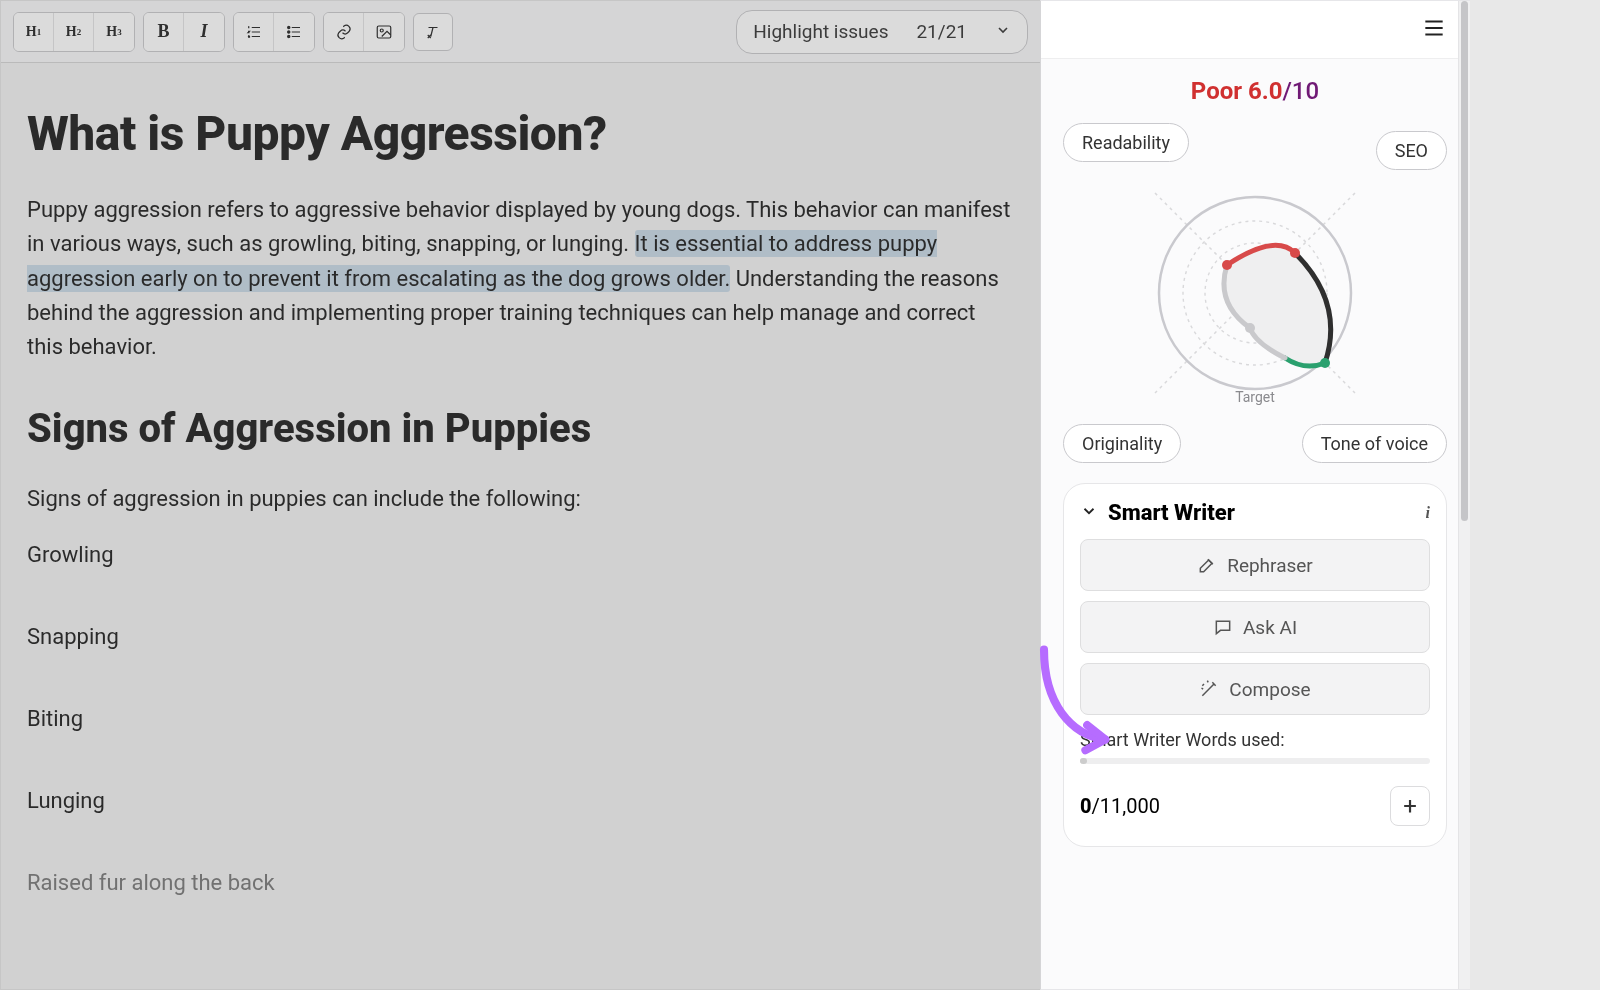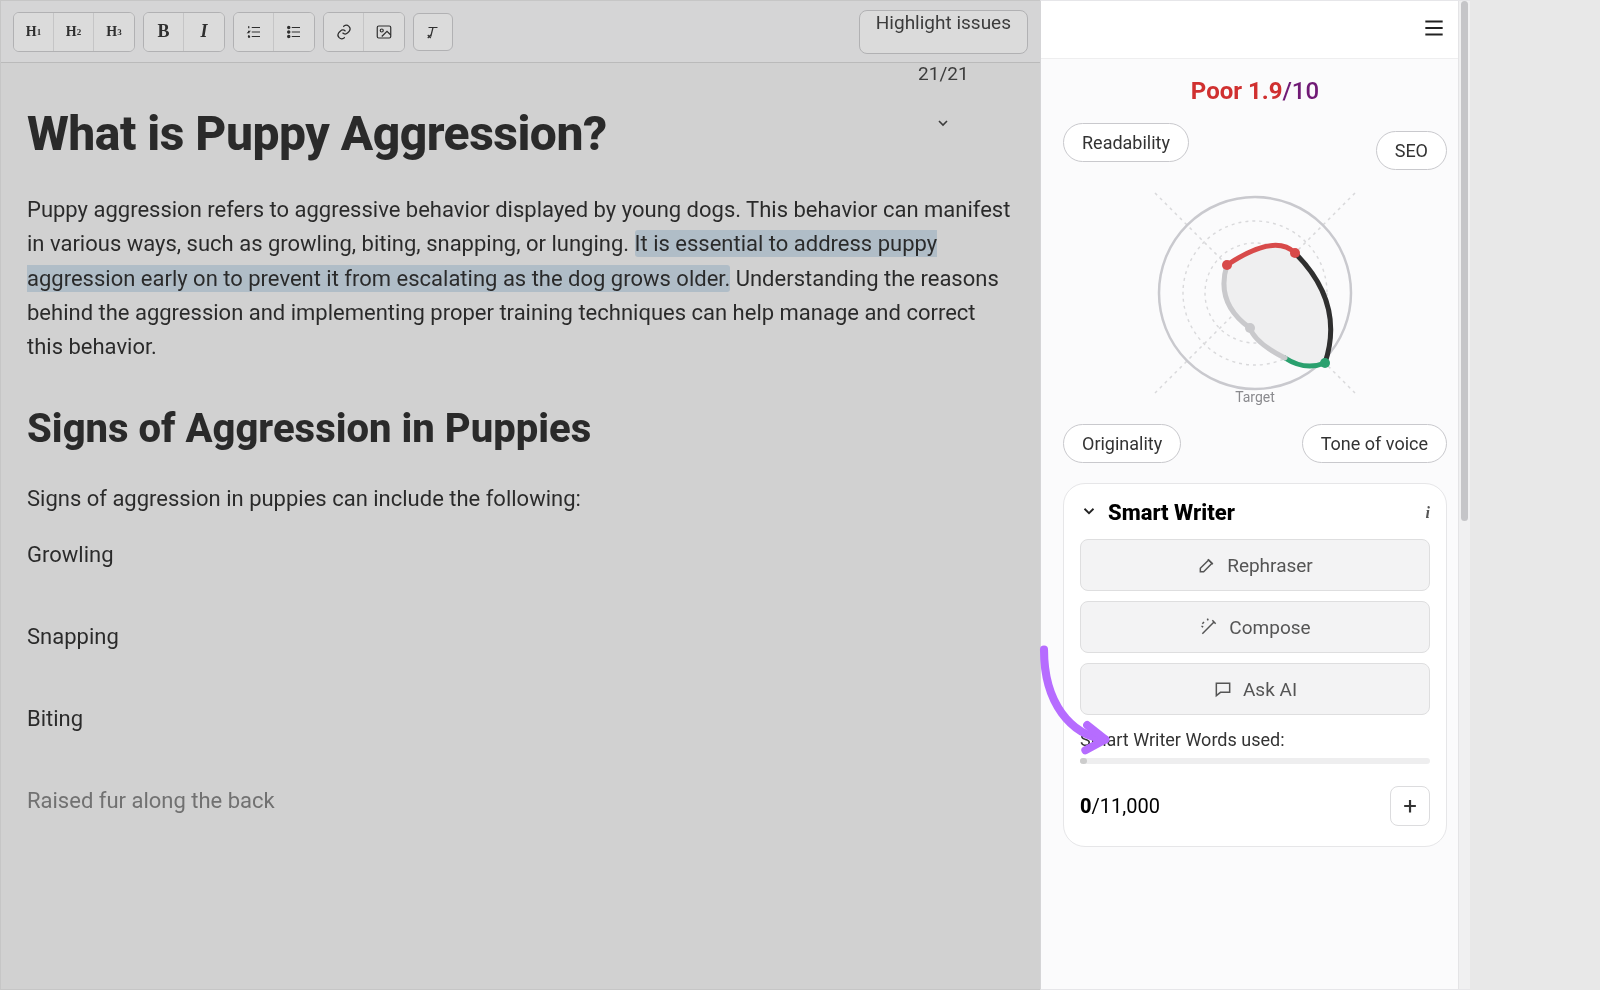--- a/index.html
+++ b/index.html
@@ -63,31 +63,30 @@
   .tbtn.bold { font-family: Georgia, serif; font-weight: 800; font-size: 18px; }
   .tbtn.italic { font-style: italic; font-family: Georgia, serif; font-size: 18px; }
   .tbtn svg { width: 18px; height: 18px; stroke: #222; fill: none; stroke-width: 1.6; }
   .tbtn.single {
     border: 1px solid #c9c9cc;
     border-radius: 6px;
   }
   .spacer { flex: 1; }
   .highlight-pill {
     border: 1px solid #c9c9cc;
-    border-radius: 8px;
+    border-radius: 16px;
     background: #fff;
     height: 44px;
     padding: 0 16px;
     display: flex;
     align-items: center;
     gap: 28px;
     cursor: pointer;
     color: #333;
     font-size: 19px;
-    flex-direction: column;
   }
   .hp-count { color: #333; }
   .hp-chev svg { width: 16px; height: 16px; stroke: #333; fill: none; stroke-width: 2.4; }
   .doc {
     padding: 24px 26px;
     color: #1b1b1b;
     font-size: 22px;
     line-height: 1.55;
   }
   .doc h1 {
@@ -348,20 +347,21 @@
     <h1>What is Puppy Aggression?</h1>
     <p>
       <span>Puppy aggression refers to aggressive behavior displayed by young dogs. This behavior can manifest in various ways, such as growling, biting, snapping, or lunging. </span><span class="hl">It is essential to address puppy aggression early on to prevent it from escalating as the dog grows older.</span><span> Understanding the reasons behind the aggression and implementing proper training techniques can help manage and correct this behavior.</span>
     </p>
     <h2>Signs of Aggression in Puppies</h2>
     <p>Signs of aggression in puppies can include the following:</p>
     <div class="signs-list">
       <div>Growling</div>
       <div>Snapping</div>
       <div>Biting</div>
+      <div>Lunging</div>
       <div>Raised fur along the back</div>
     </div>
   </div>
 </div>
 
 <div class="sidebar">
   <div class="scrollbar-imitate">
       <div class="thumb"></div>
     </div>
 
@@ -373,21 +373,21 @@
   <div class="side-top">
     <div class="hamburger">
       <svg viewBox="0 0 24 24" fill="none">
           <path d="M4 6h16M4 12h16M4 18h16"></path>
         </svg>
     </div>
   </div>
 
   <div class="side-body">
     <div class="score-line">
-      <span>Poor </span><span>1.9</span><span class="score-max">/10</span>
+      <span>Poor </span><span>6.0</span><span class="score-max">/10</span>
     </div>
 
     <div class="radar-wrap">
       <div class="corner-pill cp-tl">Readability</div>
       <div class="corner-pill cp-tr">SEO</div>
       <div class="corner-pill cp-bl">Originality</div>
       <div class="corner-pill cp-br">Tone of voice</div>
       <span class="target-label">Target</span>
 
       <svg class="radar" viewBox="0 0 240 240">
@@ -426,29 +426,29 @@
 
       <div class="sw-btn">
         <svg viewBox="0 0 24 24">
             <path d="M4 16l10-10 4 4-10 10H4v-4z"></path>
             <path d="M13 5l6 6"></path>
           </svg>
         <span>Rephraser</span>
       </div>
       <div class="sw-btn">
         <svg viewBox="0 0 24 24">
+            <path d="M4 5h16v11H9l-5 4V5z"></path>
+          </svg>
+        <span>Ask AI</span>
+      </div>
+      <div class="sw-btn">
+        <svg viewBox="0 0 24 24">
             <path d="M4 20L18 6M16 4l4 4M6 6l-2 2M10 2l1 2M3 11l2 1"></path>
           </svg>
         <span>Compose</span>
-      </div>
-      <div class="sw-btn">
-        <svg viewBox="0 0 24 24">
-            <path d="M4 5h16v11H9l-5 4V5z"></path>
-          </svg>
-        <span>Ask AI</span>
       </div>
 
       <div class="words-used">Smart Writer Words used:</div>
       <div class="progress-track">
           <div class="pt-fill"></div>
         </div>
       <div class="words-row">
         <span>
           <b>0</b><span>/11,000</span>
         </span>

